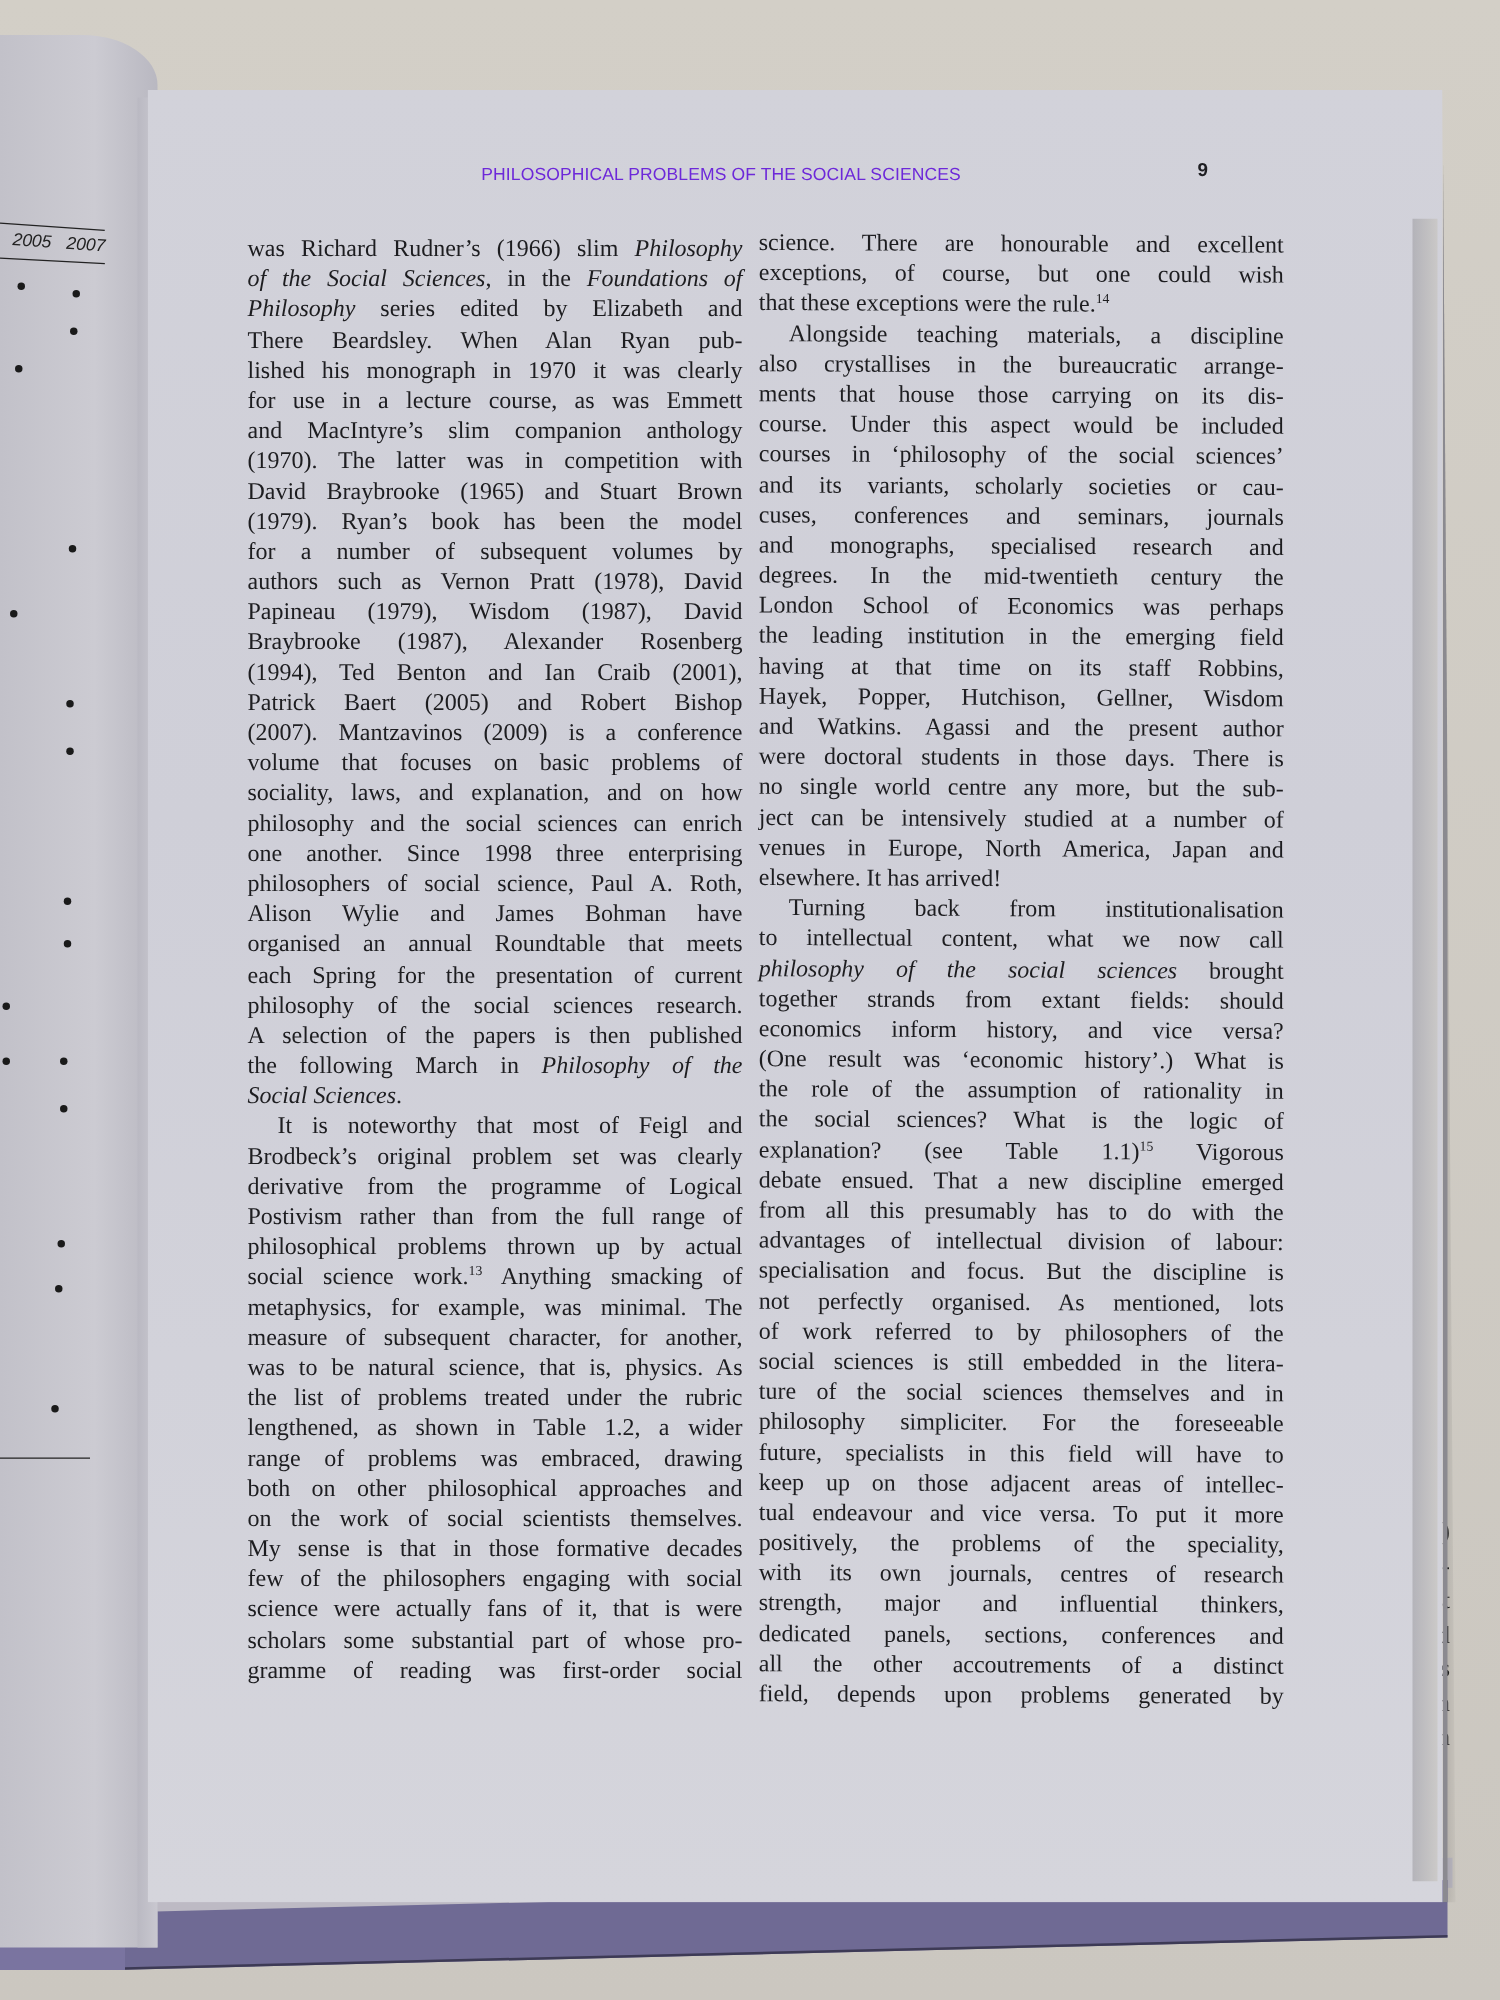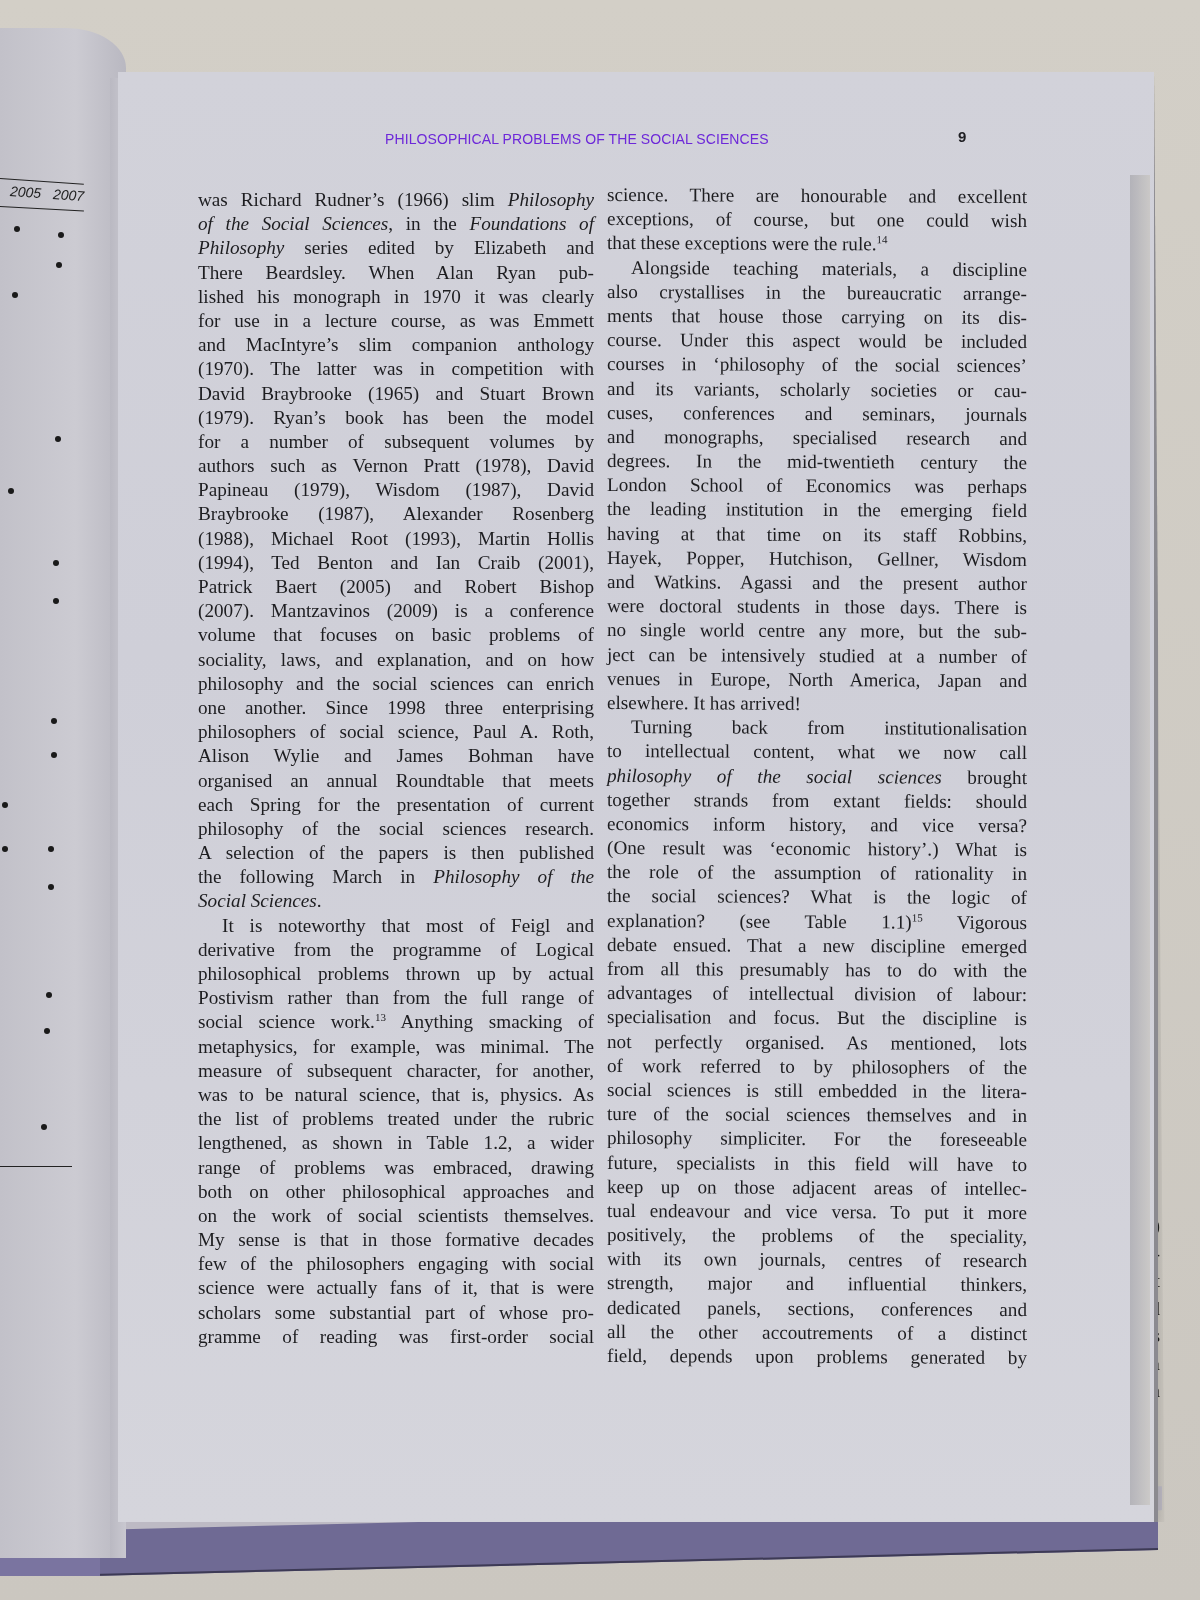--- a/index.html
+++ b/index.html
@@ -161,40 +161,40 @@
     <span class="line"><span>lished his monograph in 1970 it was clearly</span></span>
     <span class="line"><span>for use in a lecture course, as was Emmett</span></span>
     <span class="line"><span>and MacIntyre’s slim companion anthology</span></span>
     <span class="line"><span>(1970). The latter was in competition with</span></span>
     <span class="line"><span>David Braybrooke (1965) and Stuart Brown</span></span>
     <span class="line"><span>(1979). Ryan’s book has been the model</span></span>
     <span class="line"><span>for a number of subsequent volumes by</span></span>
     <span class="line"><span>authors such as Vernon Pratt (1978), David</span></span>
     <span class="line"><span>Papineau (1979), Wisdom (1987), David</span></span>
     <span class="line"><span>Braybrooke (1987), Alexander Rosenberg</span></span>
-    <span class="line"><span>(1988), Michael Root (1993), Martin Hollis</span></span>
     <span class="line"><span>(1994), Ted Benton and Ian Craib (2001),</span></span>
     <span class="line"><span>Patrick Baert (2005) and Robert Bishop</span></span>
     <span class="line"><span>(2007). Mantzavinos (2009) is a conference</span></span>
     <span class="line"><span>volume that focuses on basic problems of</span></span>
     <span class="line"><span>sociality, laws, and explanation, and on how</span></span>
     <span class="line"><span>philosophy and the social sciences can enrich</span></span>
     <span class="line"><span>one another. Since 1998 three enterprising</span></span>
     <span class="line"><span>philosophers of social science, Paul A. Roth,</span></span>
     <span class="line"><span>Alison Wylie and James Bohman have</span></span>
     <span class="line"><span>organised an annual Roundtable that meets</span></span>
     <span class="line"><span>each Spring for the presentation of current</span></span>
     <span class="line"><span>philosophy of the social sciences research.</span></span>
     <span class="line"><span>A selection of the papers is then published</span></span>
     <span class="line"><span>the following March in </span><i>Philosophy of the</i></span>
     <span class="line last"><i>Social Sciences</i><span>.</span></span>
     <span class="line indent"><span>It is noteworthy that most of Feigl and</span></span>
+    <span class="line"><span>Brodbeck’s original problem set was clearly</span></span>
     <span class="line"><span>derivative from the programme of Logical</span></span>
+    <span class="line"><span>Postivism rather than from the full range of</span></span>
     <span class="line"><span>philosophical problems thrown up by actual</span></span>
-    <span class="line"><span>Postivism rather than from the full range of</span></span>
     <span class="line"><span>social science work.</span><sup>13</sup><span> Anything smacking of</span></span>
     <span class="line"><span>metaphysics, for example, was minimal. The</span></span>
     <span class="line"><span>measure of subsequent character, for another,</span></span>
     <span class="line"><span>was to be natural science, that is, physics. As</span></span>
     <span class="line"><span>the list of problems treated under the rubric</span></span>
     <span class="line"><span>lengthened, as shown in Table 1.2, a wider</span></span>
     <span class="line"><span>range of problems was embraced, drawing</span></span>
     <span class="line"><span>both on other philosophical approaches and</span></span>
     <span class="line"><span>on the work of social scientists themselves.</span></span>
     <span class="line"><span>My sense is that in those formative decades</span></span>

